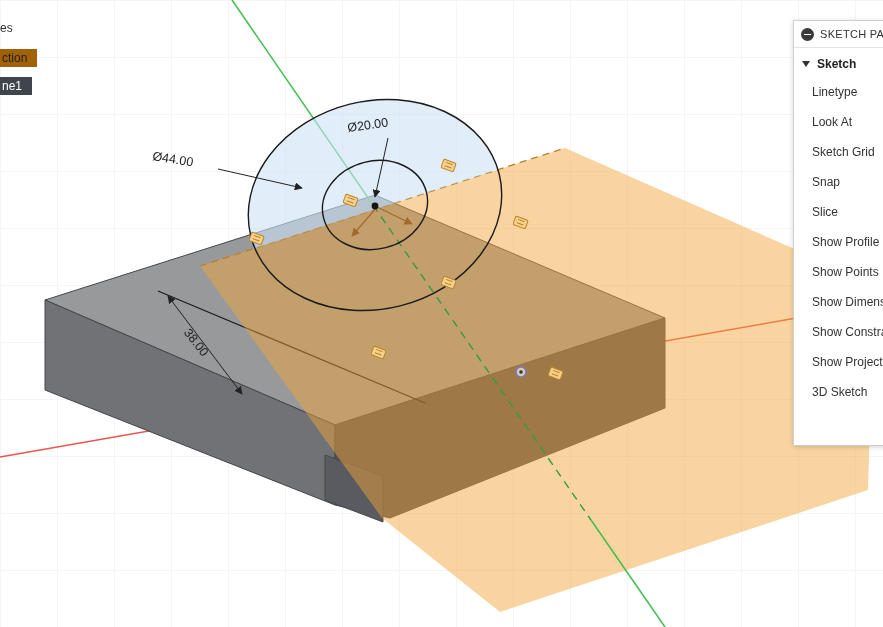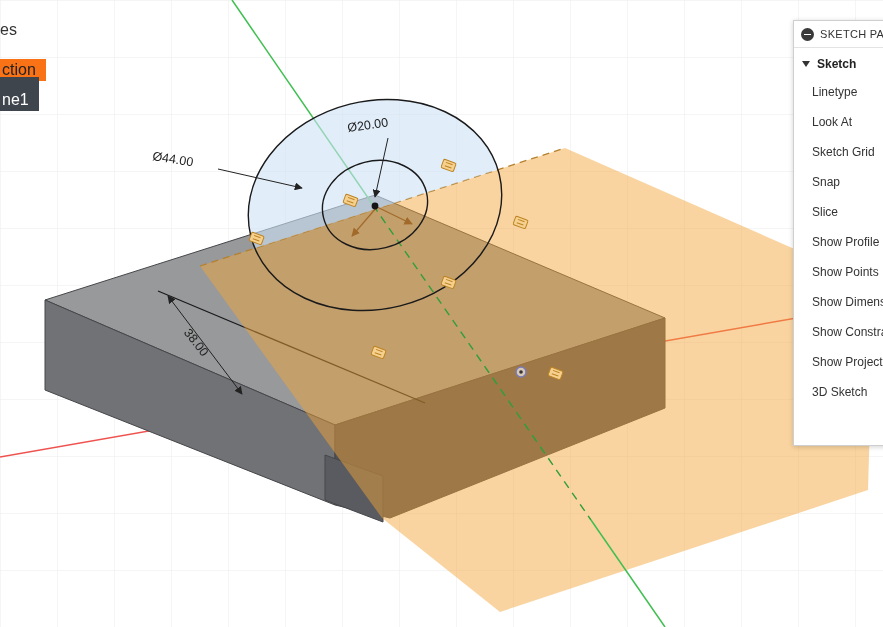--- a/index.html
+++ b/index.html
@@ -5,24 +5,24 @@
   html,body{margin:0;padding:0;}
   body{
     width:883px;height:627px;overflow:hidden;position:relative;
     background:#ffffff;
     font-family:"Liberation Sans", sans-serif;
   }
   #viewport{position:absolute;left:0;top:0;}
   svg text{font-family:"Liberation Sans", sans-serif;}
 
   
-  .edge-label{position:absolute;left:0;font-size:16px;color:#333;white-space:nowrap;}
+  .edge-label{position:absolute;left:0;font-size:12px;color:#333;white-space:nowrap;}
   .edge-label.plain{top:21px;}
-  .edge-label.gray{top:59px;background:#f97316;padding:2px 10px 2px 2px;color:#222;}
-  .edge-label.dark{top:77px;background:#3f454d;padding:14px 10px 2px 2px;color:#fff;}
+  .edge-label.gray{top:49px;background:#a16207;padding:2px 10px 2px 2px;color:#222;}
+  .edge-label.dark{top:77px;background:#3f454d;padding:2px 10px 2px 2px;color:#fff;}
 
   
   .palette{
     position:absolute;left:793px;top:20px;width:132px;height:424px;
     background:#ffffff;border:1px solid #cfcfcf;
     box-shadow:0 1px 5px rgba(0,0,0,.18);
     font-size:12px;color:#333;
   }
   .palette-header{
     height:26px;display:flex;align-items:center;gap:6px;

